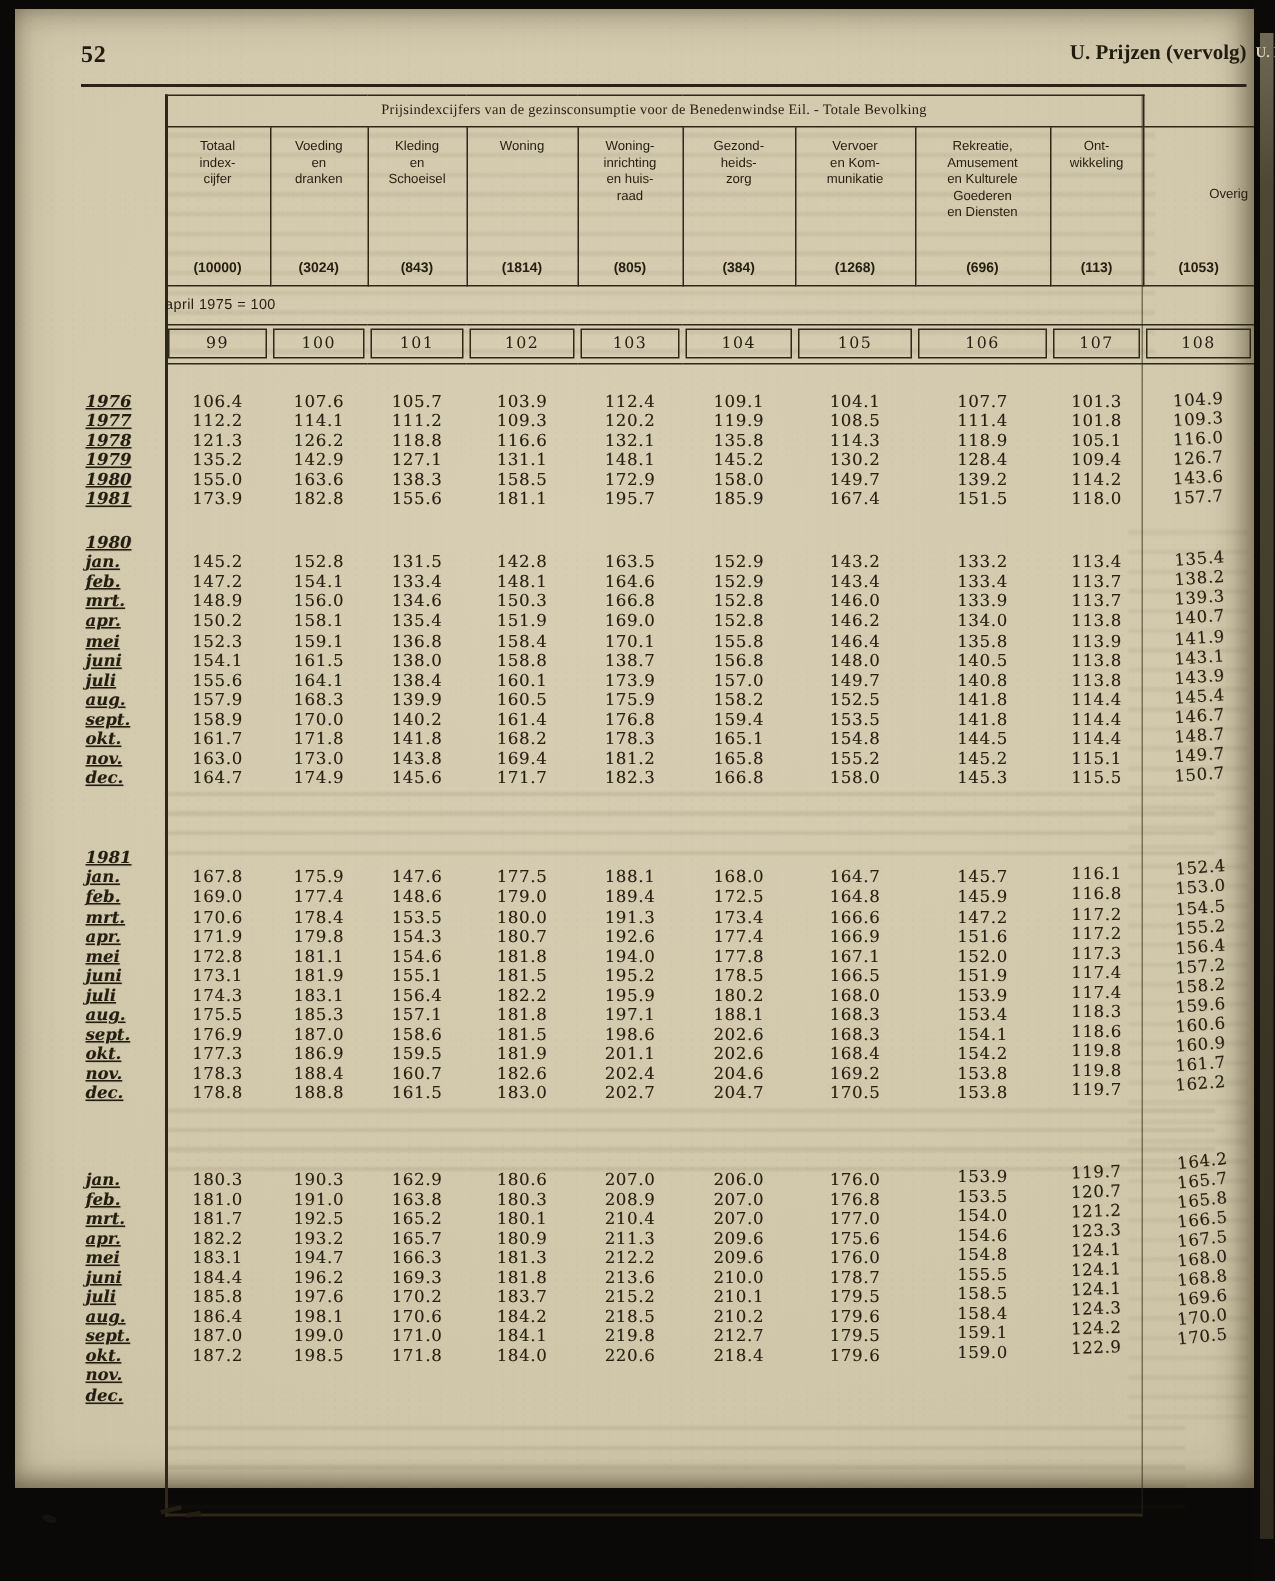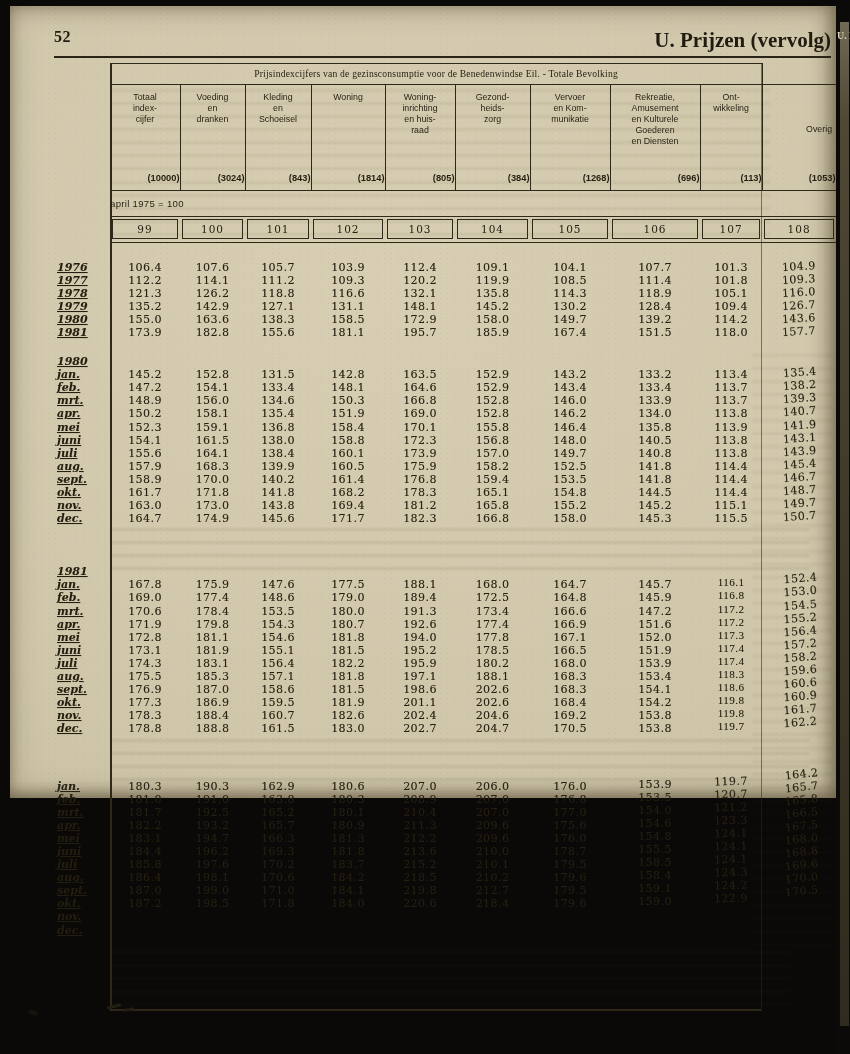--- a/index.html
+++ b/index.html
@@ -1,48 +1,48 @@
 <!DOCTYPE html>
 <html><head>
 <meta charset="utf-8">
 <style>
   * { margin:0; padding:0; box-sizing:border-box; }
   html,body { background:#050505; }
   .scan { position:relative; width:850px; height:1054px; background:#0a0908; overflow:hidden;
           font-family:"Liberation Sans", sans-serif; }
 
-  .paper { position:absolute; left:10px; top:6px; width:826px; height:792px;
+  .paper { position:absolute; left:10px; top:6px; width:826px; height:986px;
     background: radial-gradient(130% 110% at 45% 35%, #d7ceb3 0%, #d0c7ab 55%, #c6bd9f 85%, #b9b092 100%);
     box-shadow: inset 0 0 30px rgba(60,45,20,0.28), inset -8px 0 16px rgba(50,40,20,0.32), inset 0 -6px 12px rgba(40,30,12,0.25);
   }
   .grain { position:absolute; inset:0; pointer-events:none; opacity:.22;
     background-image: radial-gradient(rgba(40,30,10,0.25) 0.6px, transparent 0.7px);
     background-size: 7px 5px; }
 
   .page-header { position:absolute; left:44px; right:5px; top:22px; height:22px; }
   .page-num { font-family:"Liberation Serif", serif; font-weight:bold; font-size:16px; color:#221c10; letter-spacing:.5px; }
-  .page-title { float:right; font-family:"Liberation Serif", serif; font-weight:bold; font-size:21px; color:#221c10; }
+  .page-title { float:right; font-family:"Liberation Serif", serif; font-weight:bold; font-size:14px; color:#221c10; }
   .header-rule { position:absolute; left:44px; right:5px; top:50px; height:2px; background:#2a2418; }
 
   .table-area { position:absolute; left:44px; top:57px; width:782px; }
   .outline { position:absolute; left:56px; top:0; width:652px; height:948px;
     border-left:2px solid #2f2819; border-bottom:2px solid #2f2819;
     border-right:1.2px solid rgba(47,40,25,0.55); pointer-events:none; }
 
   table { border-collapse:collapse; table-layout:fixed; width:782px; position:relative; }
   td { font-family:"DejaVu Serif", serif; color:#262012; vertical-align:top; overflow:visible; }
 
   .r-title .title { border:1.8px solid #2f2819; height:21px; text-align:center;
     font-family:Liberation Serif, serif; font-size:9.6px; padding-top:4px; color:#241e10; letter-spacing:.2px; }
   .r-names td { height:106px; }
   .namecell { position:relative; border-left:1.5px solid #2f2819; border-right:1.5px solid #2f2819;
     border-bottom:1.6px solid #2f2819; padding:7px 1px 4px; }
   .nm { font-family:"Liberation Sans", sans-serif; font-size:8.8px; line-height:1.25; text-align:center;
     white-space:pre-line; color:#241e10; }
-  .wt { position:absolute; left:0; right:0; bottom:7px; text-align:right;
+  .wt { position:absolute; left:0; right:0; bottom:7px; text-align:center;
     font-family:"Liberation Sans", sans-serif; font-weight:bold; font-size:9.3px; color:#241e10; }
   .ovhead { border-top:1.5px solid #2f2819; }
   .ovhead .nm { margin-top:32px;margin-left:40px; }
 
   .r-april .april { height:26px; text-align:left; font-family:"Liberation Sans", sans-serif;
     font-size:9.6px; padding-top:7px; color:#241e10; letter-spacing:.3px; }
 
   .r-nums .numcell { border-top:1.6px solid #2f2819; border-bottom:1.6px solid #2f2819; height:26px; padding:2px 0;margin-left:19px; }
   .numbox { border:1.3px solid #2f2819; margin:0 2px; height:20px; line-height:18px; text-align:center;
     font-size:10.5px; letter-spacing:1px; font-family:"DejaVu Serif", serif; }
@@ -53,21 +53,21 @@
   td.v { text-align:center; padding:0; }
   .vv { display:inline-block; letter-spacing:.45px; text-shadow:.3px .3px 0 rgba(40,28,8,.30); }
   .rowlab, .blklab { font-style:italic; font-weight:bold; font-size:11px; padding-left:3px;
     font-family:"DejaVu Serif", serif; color:#241e10; text-shadow:.3px .3px 0 rgba(40,28,8,.25);text-decoration:underline; }
 
   
   .ovb0 { transform: rotate(-3.5deg) translateY(-1px); }
   .ovb1 { transform: rotate(-4deg) translate(1px,-2px); }
   .ovb2 { transform: rotate(-4.5deg) translate(2px,-6px); }
   .ovb3 { transform: rotate(-6deg) translate(4px,-12px); }
-  tr.mb2 td:nth-child(10) .vv { transform: translateY(-2px); font-family: Liberation Serif, serif; }
+  tr.mb2 td:nth-child(10) .vv { transform: translateY(-2px); }
   tr.mb3 td:nth-child(9)  .vv { transform: translateY(-2px); }
   tr.mb3 td:nth-child(10) .vv { transform: translateY(-5px) rotate(-2deg); }
 
   
   .ghost { position:absolute; pointer-events:none;
     background: repeating-linear-gradient(0deg, rgba(72,56,26,0.13) 0 3px, transparent 3px 13.1px);
     filter: blur(0.8px); }
   .g-head { left:100px; top:82px;  width:660px; height:148px; opacity:.55; }
   .g-mid1 { left:100px; top:518px; width:700px; height:46px;  opacity:.75; }
   .g-mid2 { left:100px; top:733px; width:700px; height:42px;  opacity:.75; }
@@ -373,21 +373,21 @@
               <td class="v"><span class="vv">135.8</span></td>
               <td class="v"><span class="vv">113.9</span></td>
               <td class="v"><span class="vv ovb1">141.9</span></td>
             </tr>
             <tr class="drow mb1">
               <td class="lab rowlab">juni</td>
               <td class="v"><span class="vv">154.1</span></td>
               <td class="v"><span class="vv">161.5</span></td>
               <td class="v"><span class="vv">138.0</span></td>
               <td class="v"><span class="vv">158.8</span></td>
-              <td class="v"><span class="vv">172.3</span></td>
+              <td class="v"><span class="vv">138.7</span></td>
               <td class="v"><span class="vv">156.8</span></td>
               <td class="v"><span class="vv">148.0</span></td>
               <td class="v"><span class="vv">140.5</span></td>
               <td class="v"><span class="vv">113.8</span></td>
               <td class="v"><span class="vv ovb1">143.1</span></td>
             </tr>
             <tr class="drow mb1">
               <td class="lab rowlab">juli</td>
               <td class="v"><span class="vv">155.6</span></td>
               <td class="v"><span class="vv">164.1</span></td>

